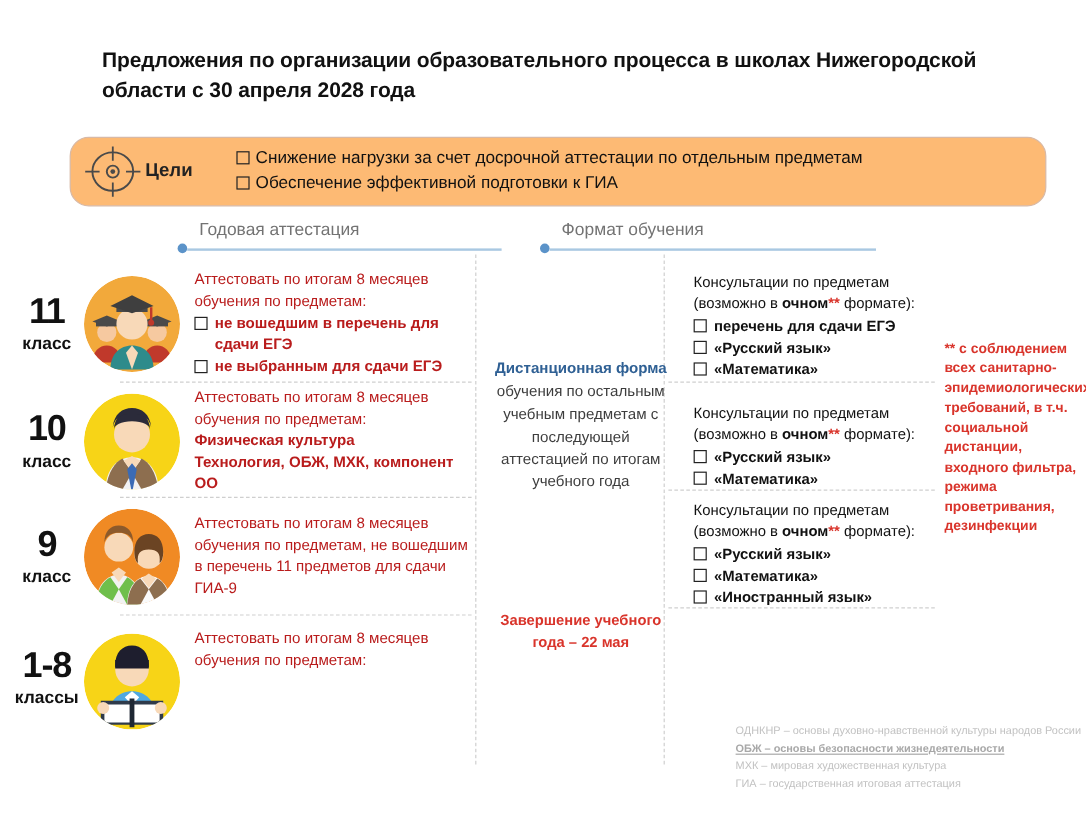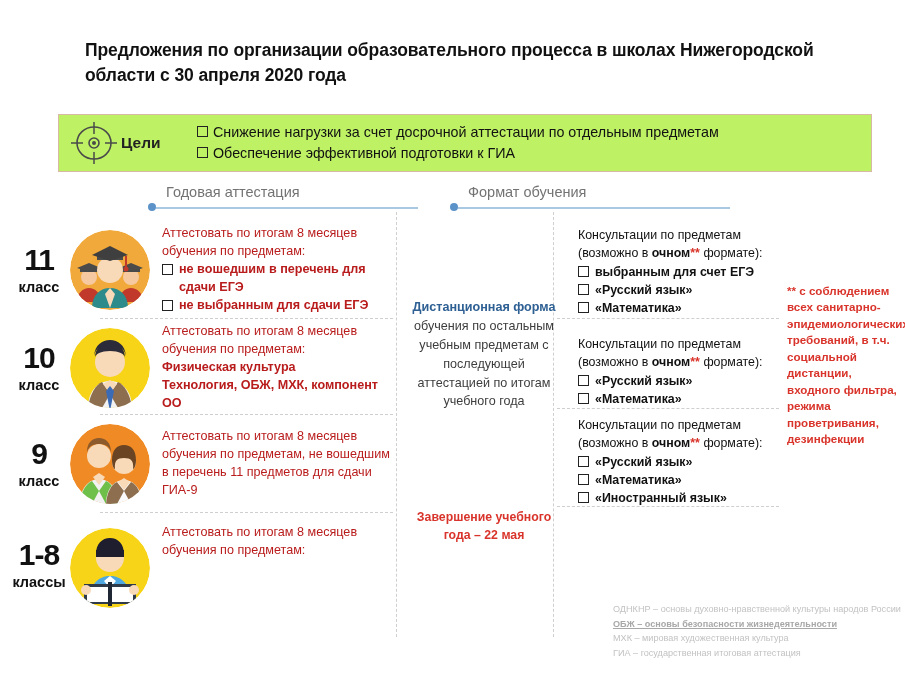--- a/index.html
+++ b/index.html
@@ -16,21 +16,21 @@
   
   .title{
     position:absolute;left:85px;top:38px;width:760px;
     font-size:17.5px;font-weight:bold;line-height:1.45;
     color:#111;letter-spacing:-0.1px;
   }
 
   
   .goals{
     position:absolute;left:58px;top:114px;width:812px;height:56px;
-    background:#bef264;border:1px solid #d8b9a6;border-radius:0;
+    background:#fdba74;border:1px solid #d8b9a6;border-radius:16px;
     display:flex;align-items:center;
   }
   .goals-icon{
     width:54px;height:46px;margin-left:8px;flex:0 0 auto;
     display:flex;align-items:center;justify-content:center;
   }
   .goals-label{
     font-size:15.5px;font-weight:bold;color:#222;
     width:62px;flex:0 0 auto;text-align:left;
   }
@@ -122,21 +122,21 @@
     position:absolute;left:613px;top:602px;width:290px;
     font-size:9.1px;line-height:1.62;color:#c2c2c2;
   }
   .footer .strong{color:#a8a8a8;font-weight:bold;text-decoration:underline;}
 </style>
 </head>
 <body>
 
 <div class="page">
 
-  <div class="title">Предложения по организации образовательного процесса в школах Нижегородской области с 30 апреля 2020 года</div>
+  <div class="title">Предложения по организации образовательного процесса в школах Нижегородской области с 30 апреля 2028 года</div>
 
   <div class="goals">
     <div class="goals-icon">
       <svg width="48" height="44" viewBox="0 0 48 44">
         <ellipse cx="24" cy="22" rx="17" ry="16" fill="none" stroke="#4a4a4a" stroke-width="1.6"></ellipse>
         <circle cx="24" cy="22" r="5" fill="none" stroke="#4a4a4a" stroke-width="1.6"></circle>
         <circle cx="24" cy="22" r="2" fill="#4a4a4a"></circle>
         <line x1="24" y1="1" x2="24" y2="13" stroke="#4a4a4a" stroke-width="1.5"></line>
         <line x1="24" y1="31" x2="24" y2="43" stroke="#4a4a4a" stroke-width="1.5"></line>
         <line x1="1" y1="22" x2="13" y2="22" stroke="#4a4a4a" stroke-width="1.5"></line>
@@ -311,21 +311,21 @@
   </div>
   <div class="red-note">Завершение учебного года – 22 мая</div>
 
   <div class="cons-block" style="left:562px;top:226px;width:225px;">
     <div class="hd">Консультации по предметам</div>
     <div class="hd">
       <span>(возможно в </span><span class="bold">очном</span><span class="star">**</span><span> формате):</span>
     </div>
     <div class="row">
       <span class="cbx"></span>
-      <span>выбранным для счет ЕГЭ</span>
+      <span>перечень для сдачи ЕГЭ</span>
     </div>
     <div class="row">
       <span class="cbx"></span>
       <span>«Русский язык»</span>
     </div>
     <div class="row">
       <span class="cbx"></span>
       <span>«Математика»</span>
     </div>
   </div>

